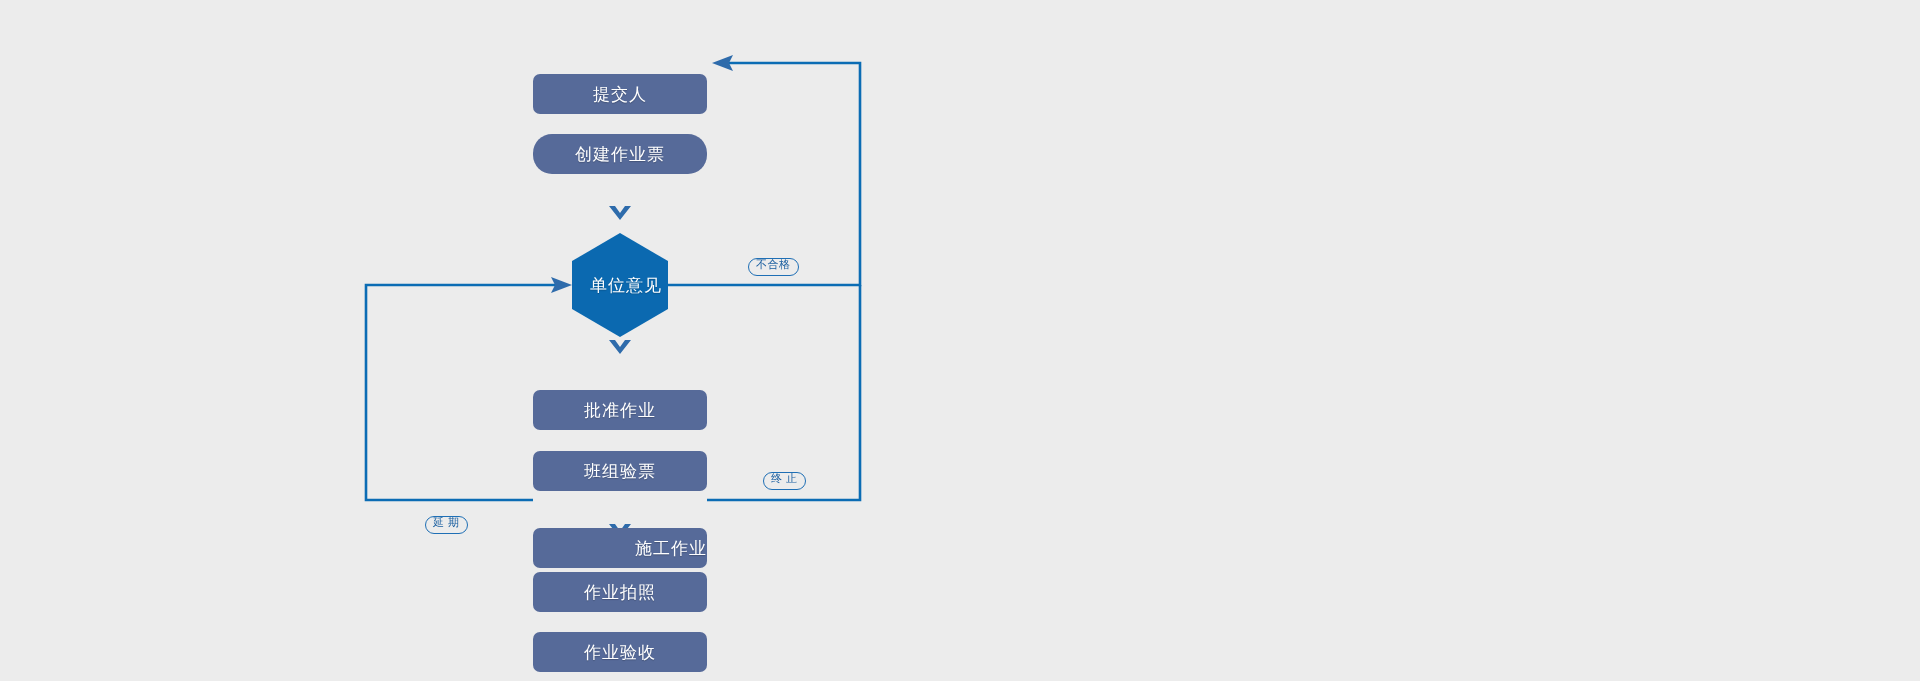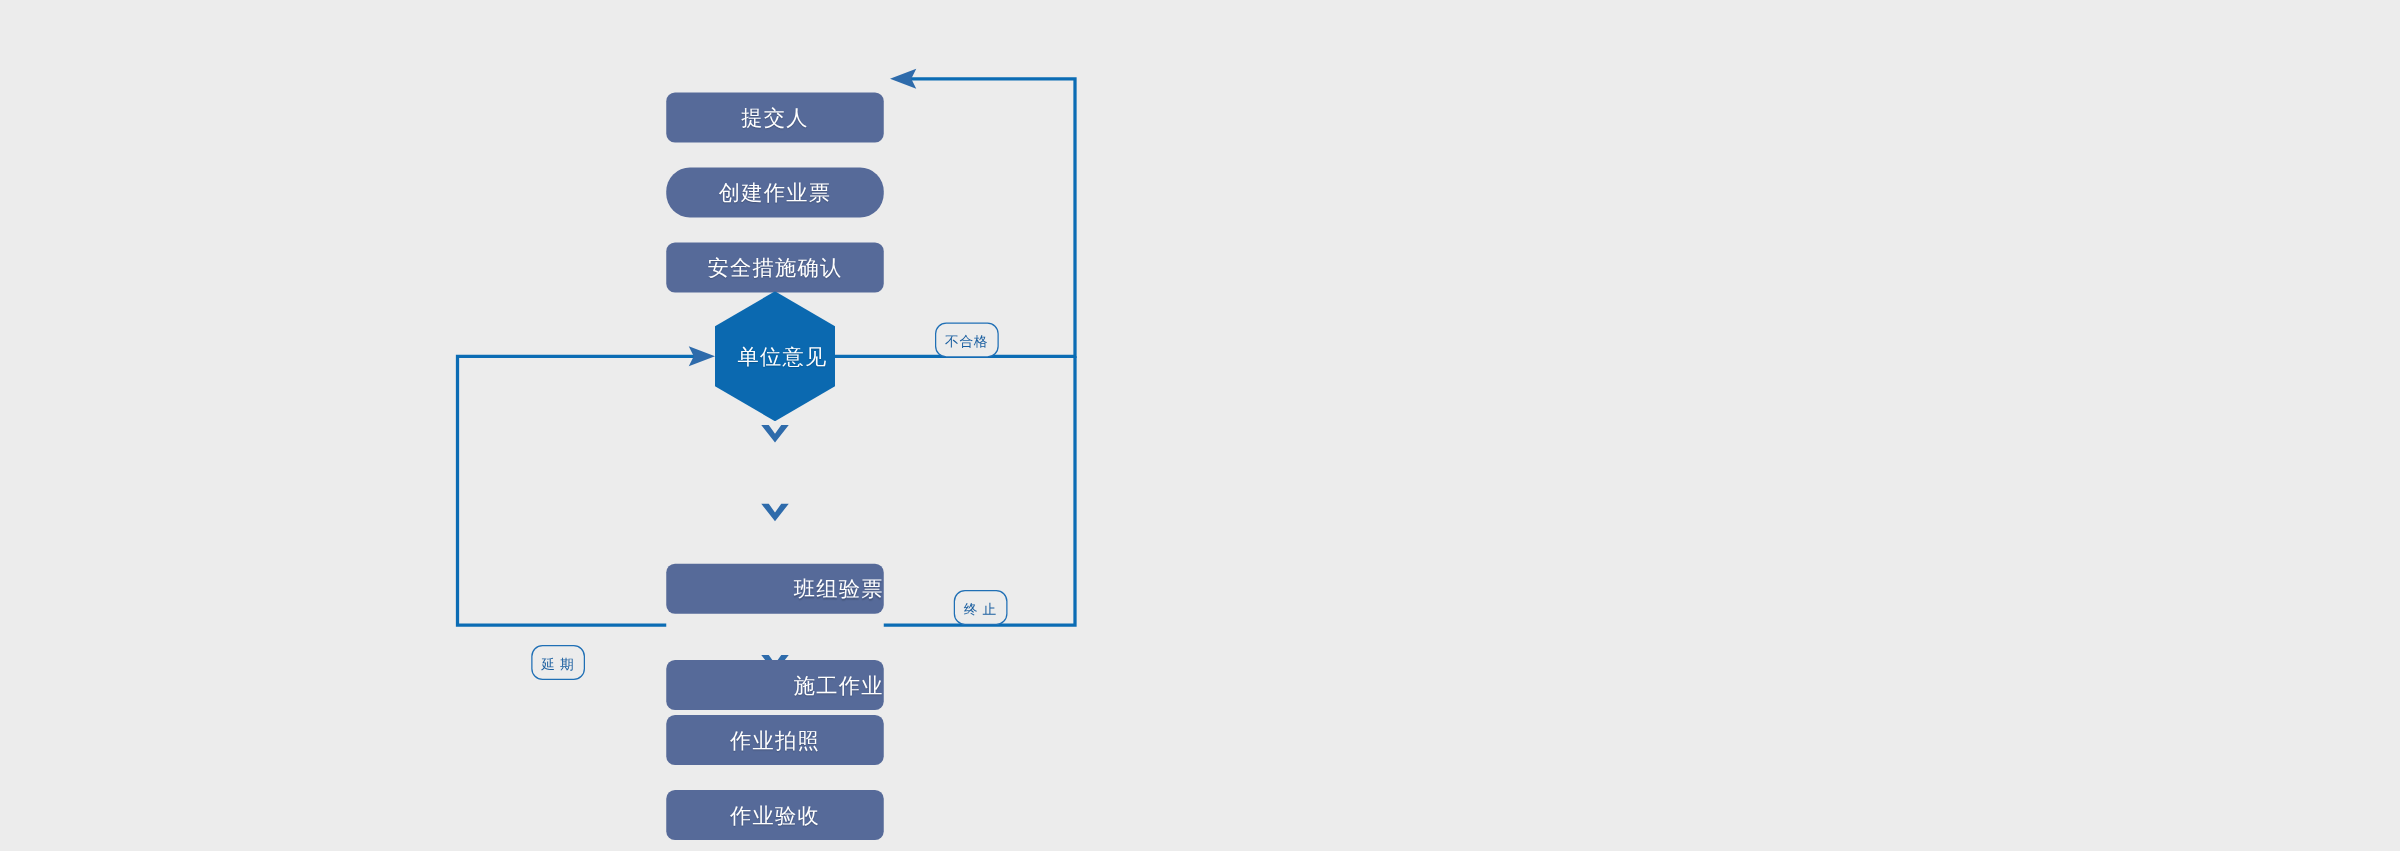--- a/index.html
+++ b/index.html
@@ -61,21 +61,21 @@
   }
   .edge-label {
     position: absolute;
     box-sizing: border-box;
     border: 1px solid #1f6fb5;
     border-radius: 9px;
     background: #ececec;
     color: #1b5fa0;
     font-size: 11px;
     line-height: 1;
-    padding: 10px 7px 5px 7px;
+    padding: 0 7px 5px 7px;
     white-space: nowrap;
     letter-spacing: 0.5px;
   }
 </style>
 </head>
 <body>
 
 <div id="flow-root">
 
   <svg id="flow-svg" viewBox="0 0 1920 681" xmlns="http://www.w3.org/2000/svg">
@@ -115,30 +115,30 @@
   </svg>
 
   <div class="node node-box" style="left:533px; top:42px;">
     <span>提交人</span>
   </div>
 
   <div class="node node-box" style="left:533px; top:102px;border-radius:19px;">
     <span>创建作业票</span>
   </div>
 
-  <div class="node node-box" style="left:533px; top:162px;">
-    <span>安全措施确认</span>
-  </div>
 
   <div class="node node-hex" style="left:572px; top:233px;padding-left:12px;">
     <span>单位意见</span>
   </div>
 
+  <div class="node node-box" style="left:533px; top:358px;">
+    <span>批准作业</span>
+  </div>
 
-  <div class="node node-box" style="left:533px; top:419px;justify-content:flex-end;">
+  <div class="node node-box" style="left:533px; top:419px;">
     <span>班组验票</span>
   </div>
 
   <div class="node node-box" style="left:533px; top:496px;justify-content:flex-end;">
     <span>施工作业</span>
   </div>
 
   <div class="node node-box" style="left:533px; top:540px;">
     <span>作业拍照</span>
   </div>

